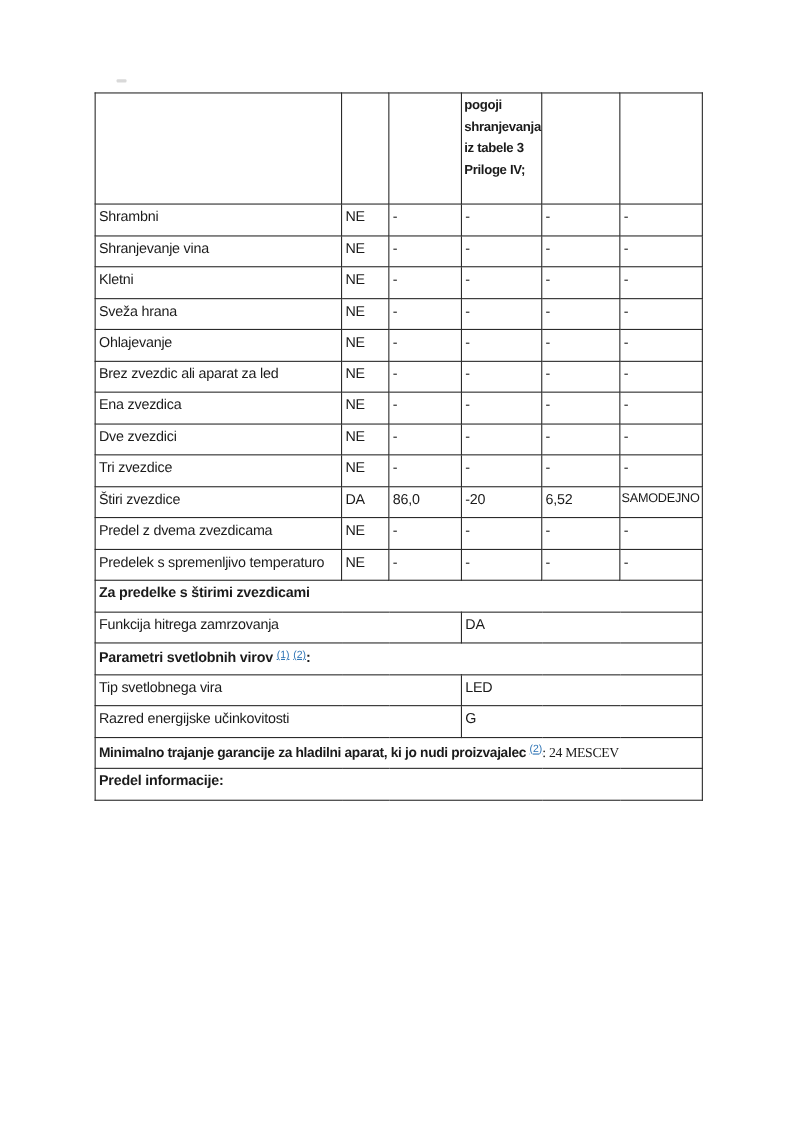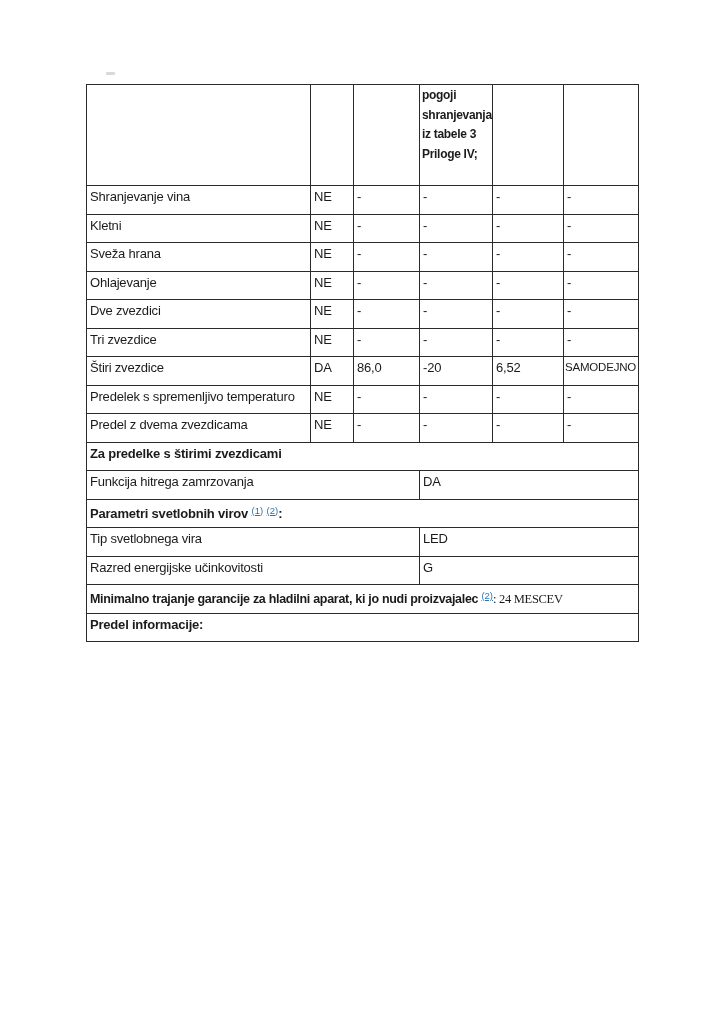--- a/index.html
+++ b/index.html
@@ -104,20 +104,28 @@
         <td></td>
         <td></td>
         <td class="conditions-hdr">pogoji
 shranjevanja
 iz tabele 3
 Priloge IV;</td>
         <td></td>
         <td></td>
       </tr>
 
+      <tr class="data-row">
+        <td>Shrambni</td>
+        <td>NE</td>
+        <td>-</td>
+        <td>-</td>
+        <td>-</td>
+        <td>-</td>
+      </tr>
 
       <tr class="data-row">
         <td>Shranjevanje vina</td>
         <td>NE</td>
         <td>-</td>
         <td>-</td>
         <td>-</td>
         <td>-</td>
       </tr>
 
@@ -141,21 +149,37 @@
 
       <tr class="data-row">
         <td>Ohlajevanje</td>
         <td>NE</td>
         <td>-</td>
         <td>-</td>
         <td>-</td>
         <td>-</td>
       </tr>
 
-
+      <tr class="data-row">
+        <td>Brez zvezdic ali aparat za led</td>
+        <td>NE</td>
+        <td>-</td>
+        <td>-</td>
+        <td>-</td>
+        <td>-</td>
+      </tr>
+
+      <tr class="data-row">
+        <td>Ena zvezdica</td>
+        <td>NE</td>
+        <td>-</td>
+        <td>-</td>
+        <td>-</td>
+        <td>-</td>
+      </tr>
 
       <tr class="data-row">
         <td>Dve zvezdici</td>
         <td>NE</td>
         <td>-</td>
         <td>-</td>
         <td>-</td>
         <td>-</td>
       </tr>
 
@@ -171,30 +195,30 @@
       <tr class="data-row">
         <td>Štiri zvezdice</td>
         <td>DA</td>
         <td>86,0</td>
         <td>-20</td>
         <td>6,52</td>
         <td class="tight">SAMODEJNO</td>
       </tr>
 
       <tr class="data-row">
+        <td>Predel z dvema zvezdicama</td>
+        <td>NE</td>
+        <td>-</td>
+        <td>-</td>
+        <td>-</td>
+        <td>-</td>
+      </tr>
+
+      <tr class="data-row">
         <td>Predelek s spremenljivo temperaturo</td>
-        <td>NE</td>
-        <td>-</td>
-        <td>-</td>
-        <td>-</td>
-        <td>-</td>
-      </tr>
-
-      <tr class="data-row">
-        <td>Predel z dvema zvezdicama</td>
         <td>NE</td>
         <td>-</td>
         <td>-</td>
         <td>-</td>
         <td>-</td>
       </tr>
 
       <tr class="data-row">
         <td class="bold" colspan="6">Za predelke s štirimi zvezdicami</td>
       </tr>

